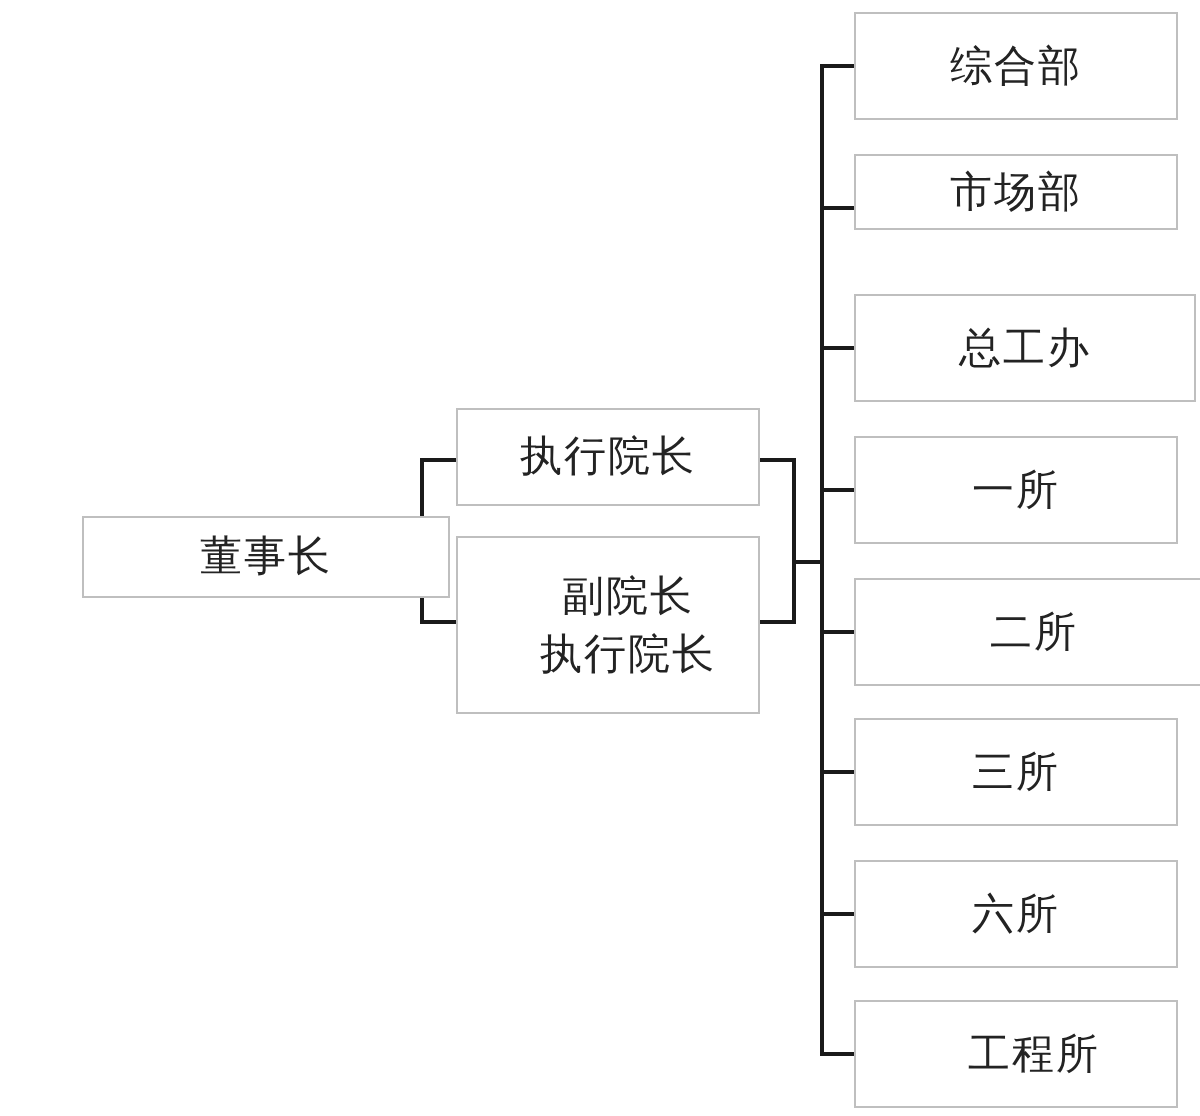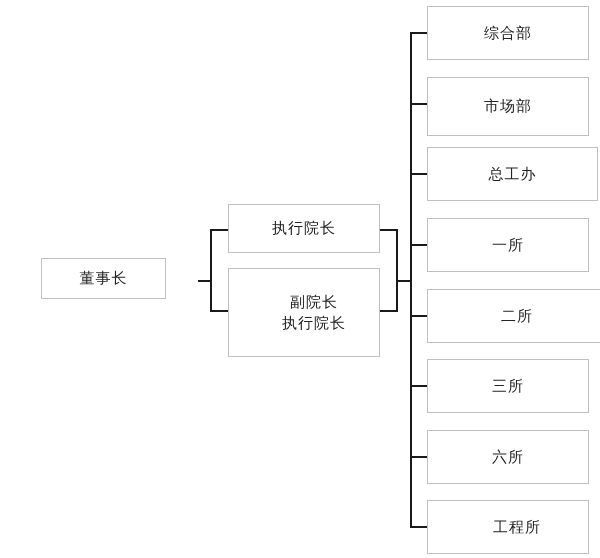--- a/index.html
+++ b/index.html
@@ -18,21 +18,21 @@
   .node {
     position: absolute;
     box-sizing: border-box;
     background: #ffffff;
     border: 1px solid #bfbfbf;
     display: flex;
     flex-direction: column;
     align-items: center;
     justify-content: center;
     color: #232323;
-    font-size: 15px;
+    font-size: 21px;
     line-height: 1.35;
     letter-spacing: 1px;
     white-space: nowrap;
     z-index: 2;
   }
   .node .line2 {
     display: block;
   }
   .connector {
     position: absolute;
@@ -40,21 +40,21 @@
     z-index: 1;
   }
   .h { height: 2px; }
   .v { width: 2px; }
 </style>
 </head>
 <body>
 
 <div id="canvas">
 
-  <div class="node" style="left:41px; top:258px; width:125px; height:41px;">
+  <div class="node" style="left:41px; top:258px; width:184px; height:41px;">
     <span>董事长</span>
   </div>
 
   <div class="connector h" style="left:198px; top:280px; width:14px;"></div>
 
   <div class="connector v" style="left:210px; top:229px; height:83px;"></div>
 
   <div class="connector h" style="left:210px; top:229px; width:20px;"></div>
 
   <div class="connector h" style="left:210px; top:310px; width:20px;"></div>
@@ -83,21 +83,21 @@
   <div class="connector h" style="left:410px; top:173px; width:18px;"></div>
   <div class="connector h" style="left:410px; top:244px; width:18px;"></div>
   <div class="connector h" style="left:410px; top:315px; width:18px;"></div>
   <div class="connector h" style="left:410px; top:385px; width:18px;"></div>
   <div class="connector h" style="left:410px; top:456px; width:18px;"></div>
   <div class="connector h" style="left:410px; top:526px; width:18px;"></div>
 
   <div class="node" style="left:427px; top:6px; width:162px; height:54px;">
     <span>综合部</span>
   </div>
-  <div class="node" style="left:427px; top:77px; width:162px; height:59px;align-items:center;">
+  <div class="node" style="left:427px; top:77px; width:162px; height:38px;align-items:center;">
     <span>市场部</span>
   </div>
   <div class="node" style="left:427px; top:147px; width:171px; height:54px;">
     <span>总工办</span>
   </div>
   <div class="node" style="left:427px; top:218px; width:162px; height:54px;text-align:center;">
     <span>一所</span>
   </div>
   <div class="node" style="left:427px; top:289px; width:180px; height:54px;">
     <span>二所</span>

